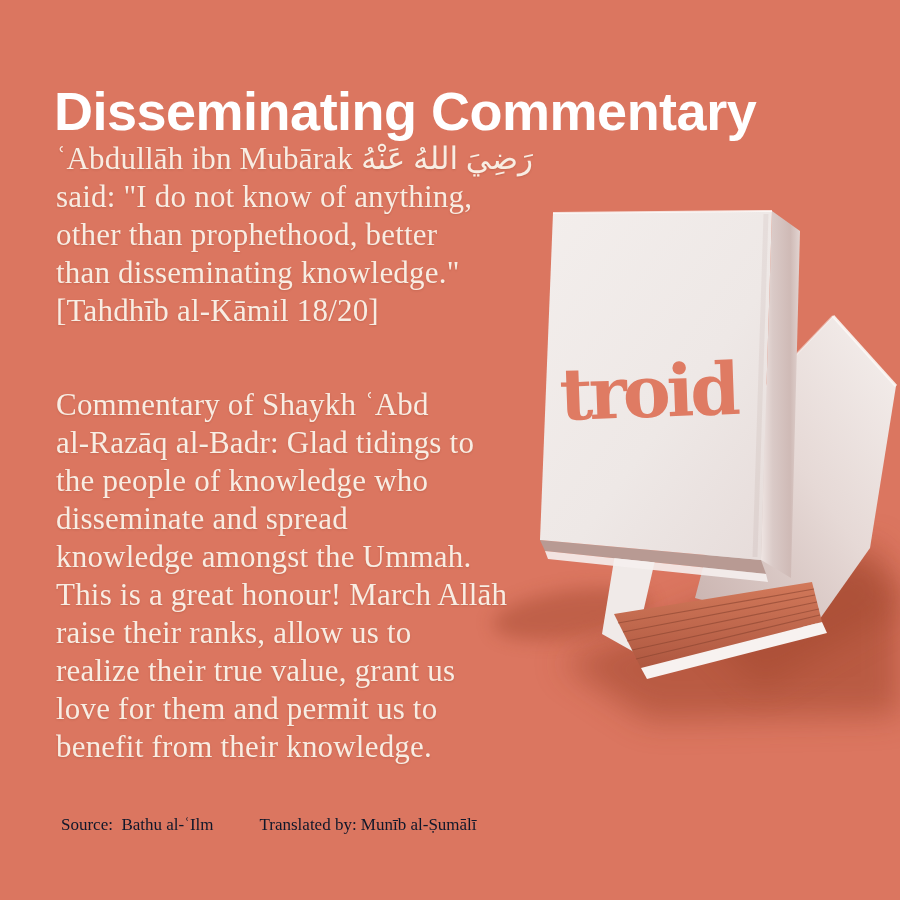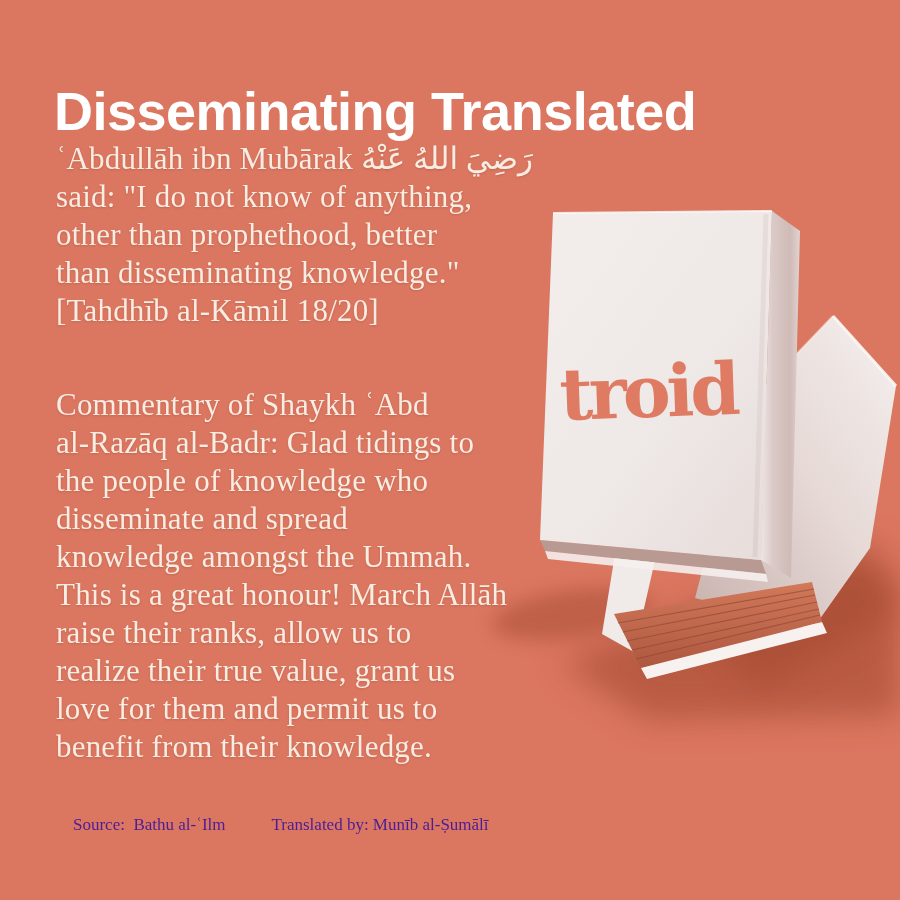--- a/index.html
+++ b/index.html
@@ -17,23 +17,23 @@
   .bodytext{
     position:absolute;left:56px;width:500px;
     font-family:"Liberation Serif", serif;
     font-size:31px;line-height:38px;color:#F8EDE3;
     white-space:pre;letter-spacing:0.2px;
     text-shadow:0 1px 2px rgba(140,60,40,0.25);
   }
   .quote{top:140px;}
   .commentary{top:386px;}
   .footer{
-    position:absolute;left:56px;top:795px;width:700px;
+    position:absolute;left:44px;top:795px;width:700px;
     font-family:"Liberation Serif", serif;
-    font-size:17px;color:#4c1d95;white-space:pre;
+    font-size:17px;color:#0f172a;white-space:pre;
   }
   .footer .src{margin-right:46px;white-space:pre;}
   .footer .trans{white-space:pre;}
   .mockup{position:absolute;left:0;top:0;width:900px;height:900px;}
   .logo-text{
     font-family:"DejaVu Serif", serif;
     font-weight:bold;letter-spacing:-4px;
   }
 </style>
 </head>
@@ -97,21 +97,21 @@
       <polygon points="772,211 800,231 791,578 761,560" fill="url(#gSpine)"></polygon>
       <polygon points="540,540 761,560 766,574 545,551" fill="#B89A93"></polygon>
       <polygon points="545,551 766,574 768,582 548,559" fill="#F5F0EE" opacity="0.9"></polygon>
       <polygon points="553,213 772,211 761,560 540,540" fill="url(#gCover)"></polygon>
       <line x1="766" y1="214" x2="755" y2="557" stroke="#7A5048" stroke-width="5" opacity="0.07"></line>
       <polyline points="553,213 772,211" stroke="#FCFAF9" stroke-width="2" fill="none" opacity="0.8"></polyline>
       <text class="logo-text" x="648" y="417" font-size="72" text-anchor="middle" transform="rotate(-2 648 392)" fill="#DF7B63">troid</text>
     </g>
   </svg>
 
-  <h1 class="title">Disseminating Translated</h1>
+  <h1 class="title">Disseminating Commentary</h1>
 
   <div class="bodytext quote">ʿAbdullāh ibn Mubārak رَضِيَ اللهُ عَنْهُ
 said: "I do not know of anything,
 other than prophethood, better
 than disseminating knowledge."
 [Tahdhīb al-Kāmil 18/20]</div>
 
   <div class="bodytext commentary">Commentary of Shaykh ʿAbd
 al-Razāq al-Badr: Glad tidings to
 the people of knowledge who

